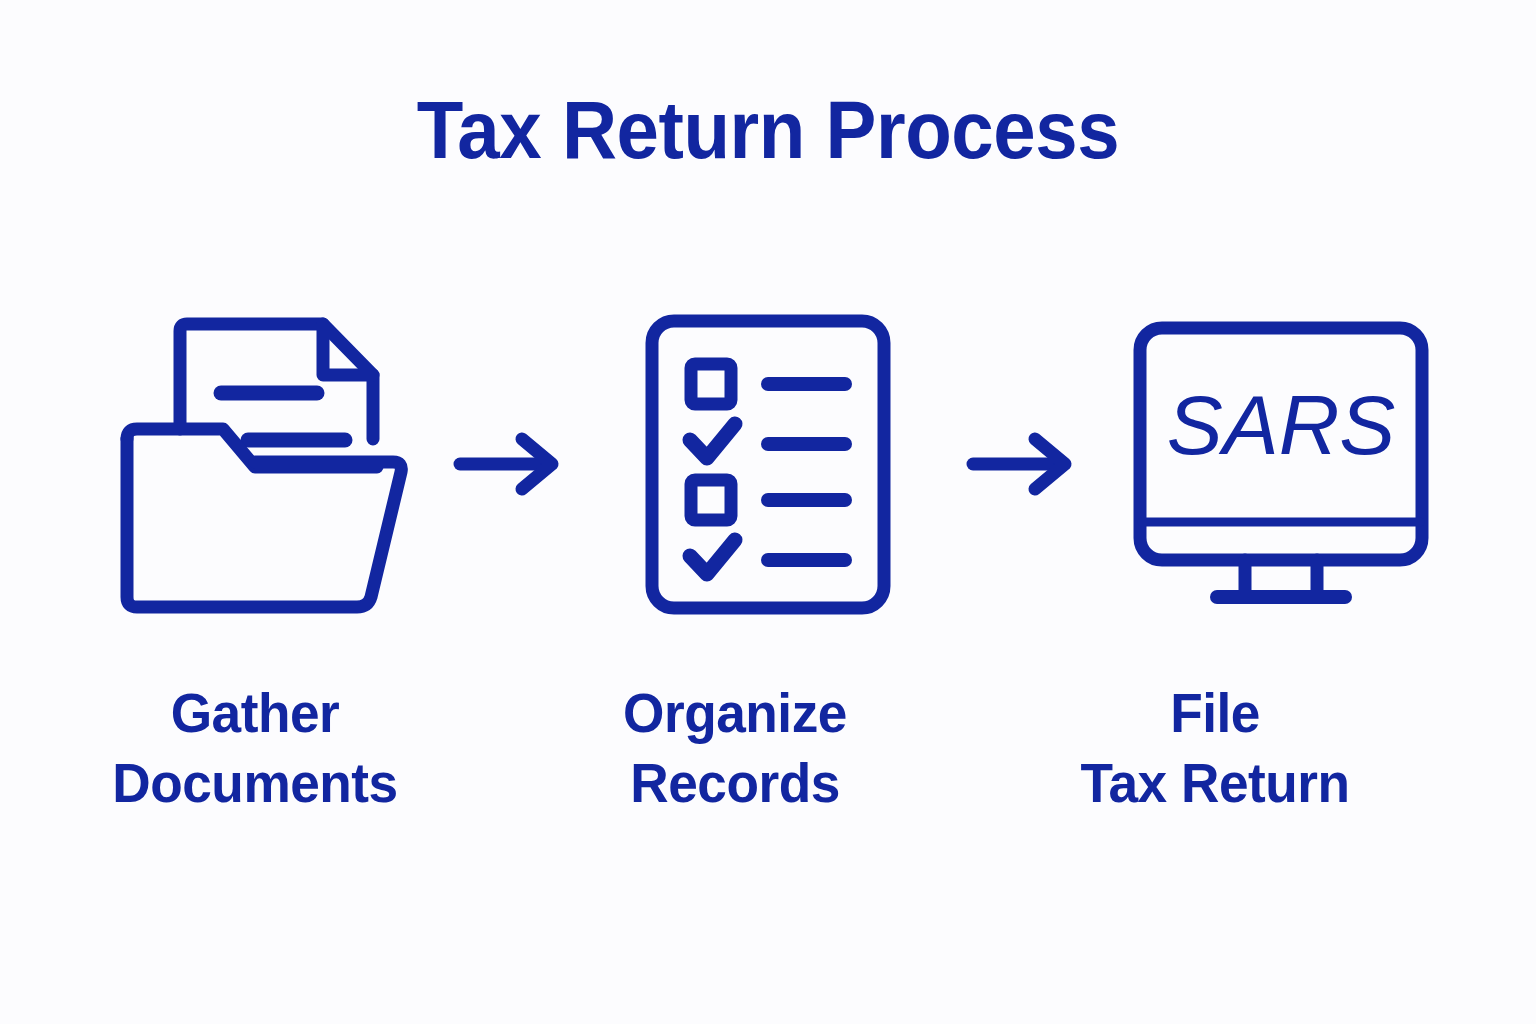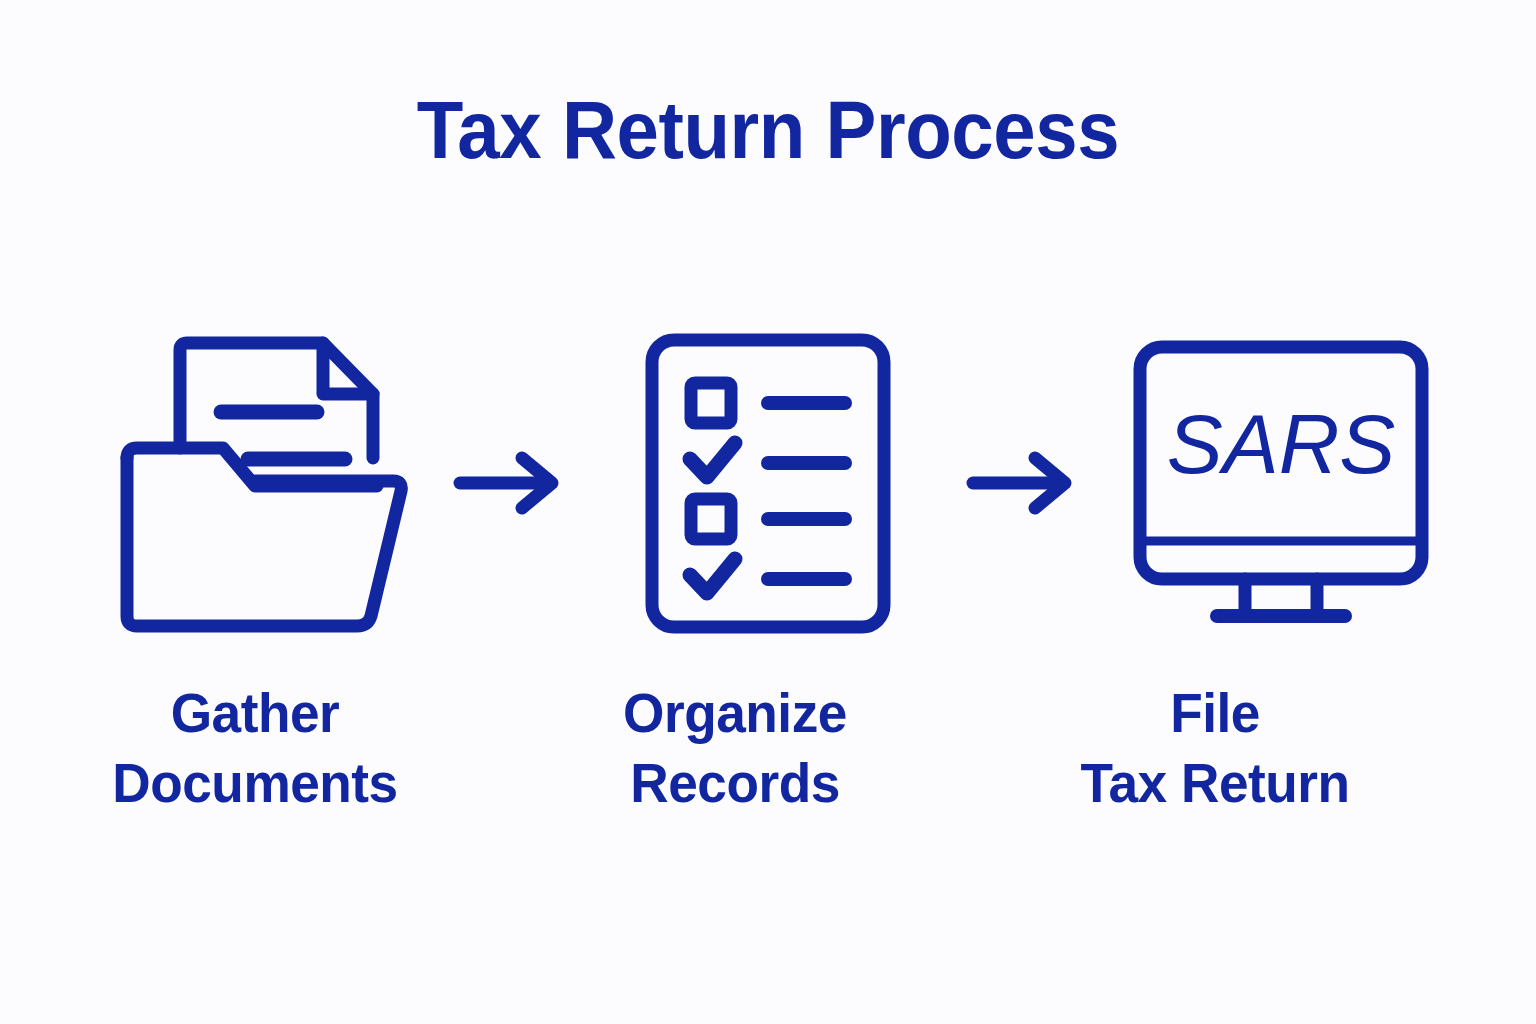--- a/index.html
+++ b/index.html
@@ -36,21 +36,21 @@
     letter-spacing: -0.5px;
     transform: scaleX(0.93);
     transform-origin: 50% 50%;
     white-space: nowrap;
   }
 
   
   #flow-row {
     position: absolute;
     left: 90px;
-    top: 303px;
+    top: 284px;
     width: 1356px;
     height: 360px;
     display: flex;
     flex-direction: row;
     align-items: center;
     justify-content: space-between;
   }
 
   .step-icon {
     width: 330px;

